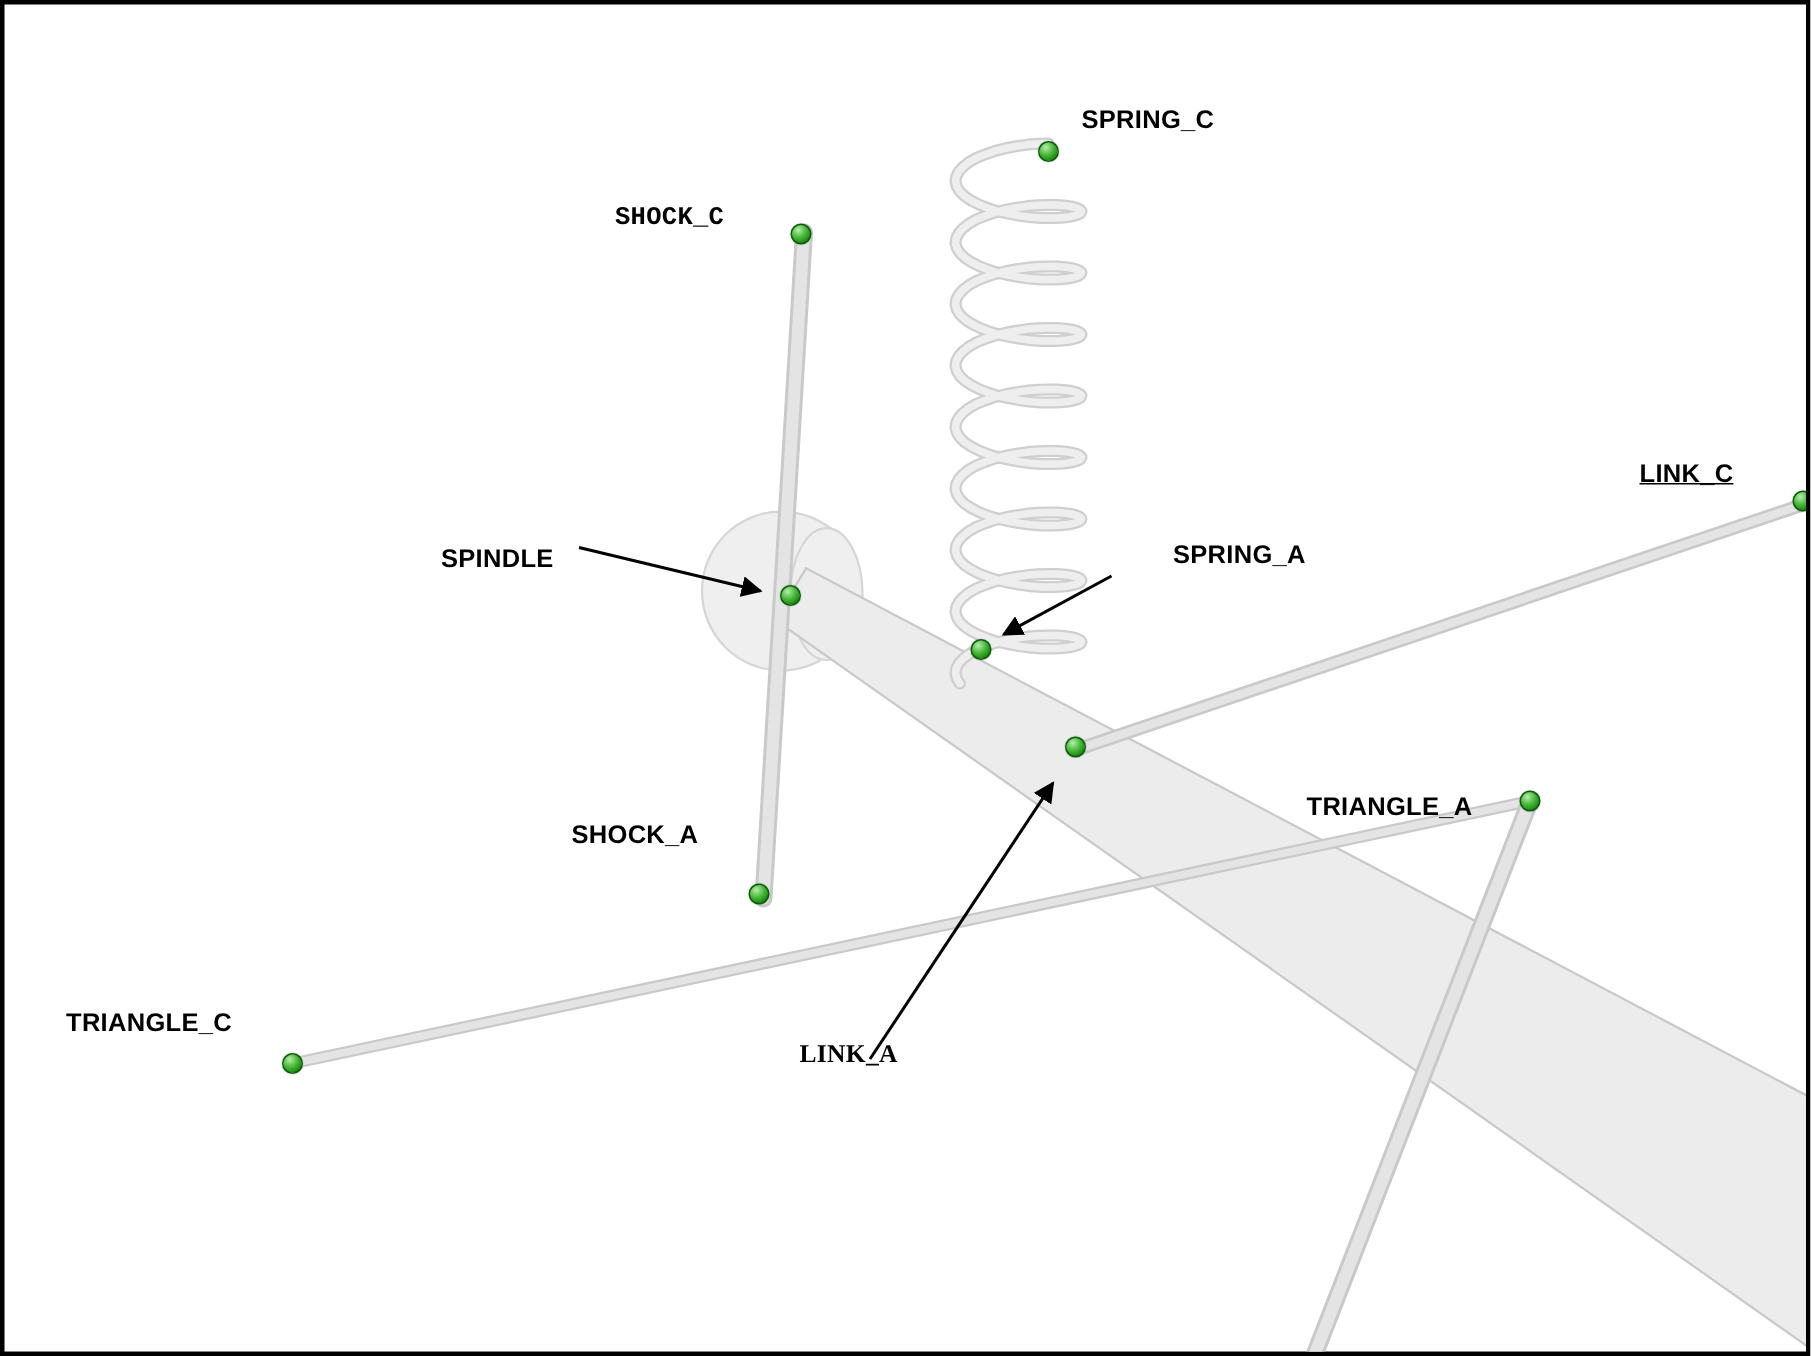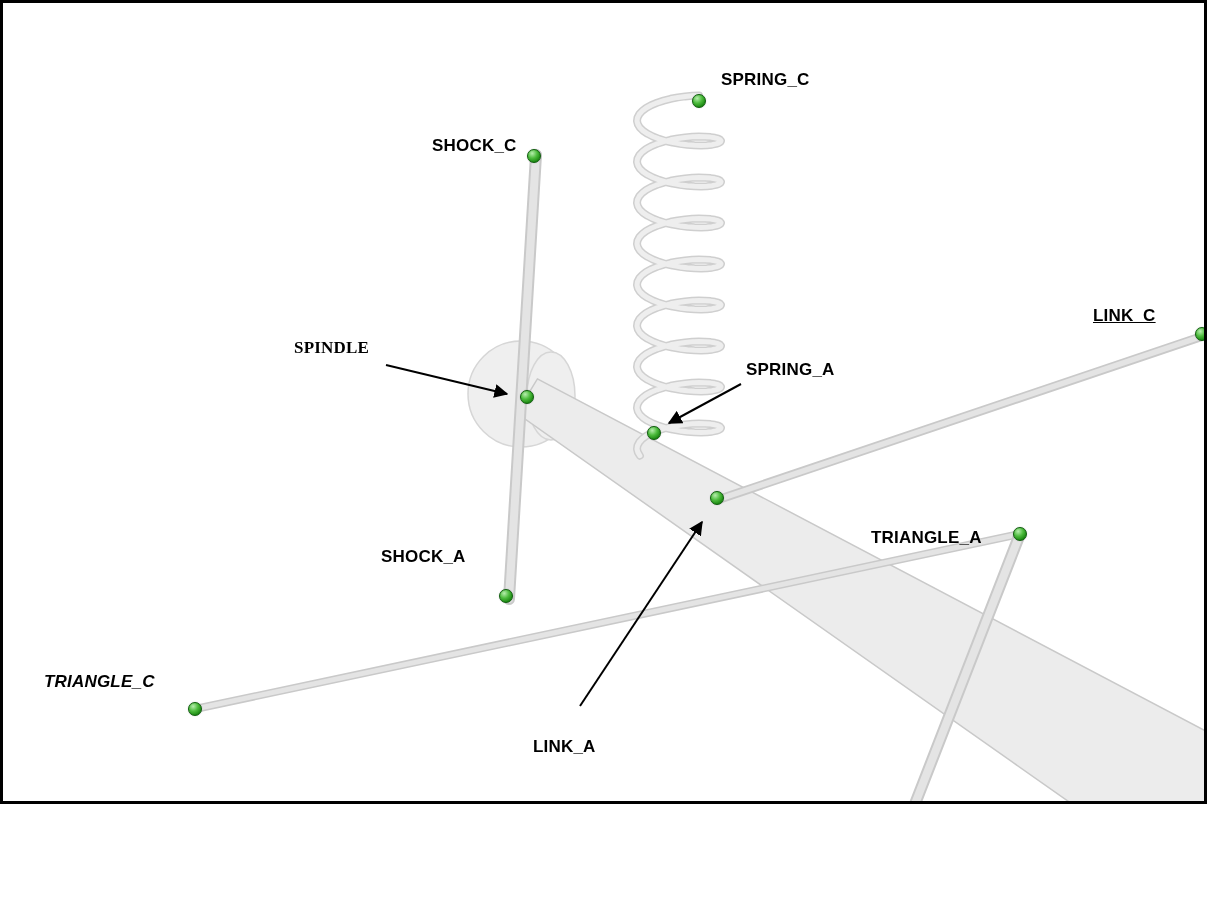--- a/index.html
+++ b/index.html
@@ -1,19 +1,19 @@
 <!DOCTYPE html>
 <html><head>
 <meta charset="utf-8">
 <style>
   html, body { margin: 0; padding: 0; background: #fff; }
   .canvas {
     position: relative;
     width: 1207px;
-    height: 804px;
+    height: 904px;
     box-sizing: border-box;
     border: 3px solid #000;
     background: #ffffff;
     overflow: hidden;
     font-family: "Liberation Sans", sans-serif;
   }
   svg.geom { position: absolute; left: 0; top: 0; }
   .disc { fill: #efefef; stroke: #d6d6d6; stroke-width: 1.5; }
   .tube { fill: #ececec; stroke: #c9c9c9; stroke-width: 1.5; }
   .rod-outer { stroke: #c9c9c9; fill: none; stroke-linecap: round; }
@@ -80,22 +80,22 @@
   <div class="hardpoint" style="left:524px; top:146px;"></div>
   <div class="hardpoint" style="left:517px; top:387px;"></div>
   <div class="hardpoint" style="left:644px; top:423px;"></div>
   <div class="hardpoint" style="left:1192px;top:324px;"></div>
   <div class="hardpoint" style="left:707px; top:488px;"></div>
   <div class="hardpoint" style="left:1010px;top:524px;"></div>
   <div class="hardpoint" style="left:496px; top:586px;"></div>
   <div class="hardpoint" style="left:185px; top:699px;"></div>
 
   <div class="hp-label" style="left:718px;  top:67px;">SPRING_C</div>
-  <div class="hp-label" style="left:429px;  top:133px;">SHOCK_C</div>
-  <div class="hp-label" style="left:291px;  top:335px;font-family:Liberation Serif, serif;">SPINDLE</div>
-  <div class="hp-label" style="left:743px;  top:357px;">SPRING_A</div>
+  <div class="hp-label" style="left:407px;  top:133px;font-family:Liberation Mono, monospace;">SHOCK_C</div>
+  <div class="hp-label" style="left:291px;  top:360px;">SPINDLE</div>
+  <div class="hp-label" style="left:779px;  top:357px;">SPRING_A</div>
   <div class="hp-label" style="left:1090px; top:303px;text-decoration:underline;">LINK_C</div>
-  <div class="hp-label" style="left:530px;  top:734px;">LINK_A</div>
+  <div class="hp-label" style="left:530px;  top:690px;font-family:Liberation Serif, serif;">LINK_A</div>
   <div class="hp-label" style="left:868px;  top:525px;">TRIANGLE_A</div>
   <div class="hp-label" style="left:378px;  top:544px;">SHOCK_A</div>
-  <div class="hp-label" style="left:41px;   top:669px;font-style:italic;">TRIANGLE_C</div>
+  <div class="hp-label" style="left:41px;   top:669px;">TRIANGLE_C</div>
 
 </div>
 
 </body></html>

